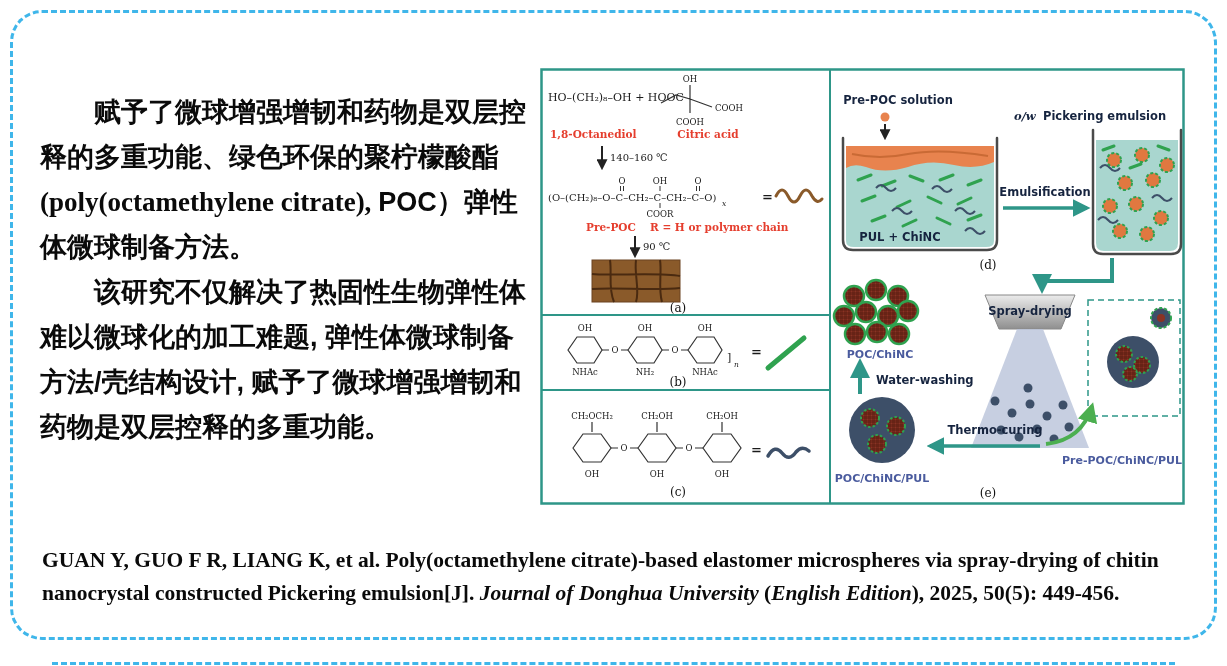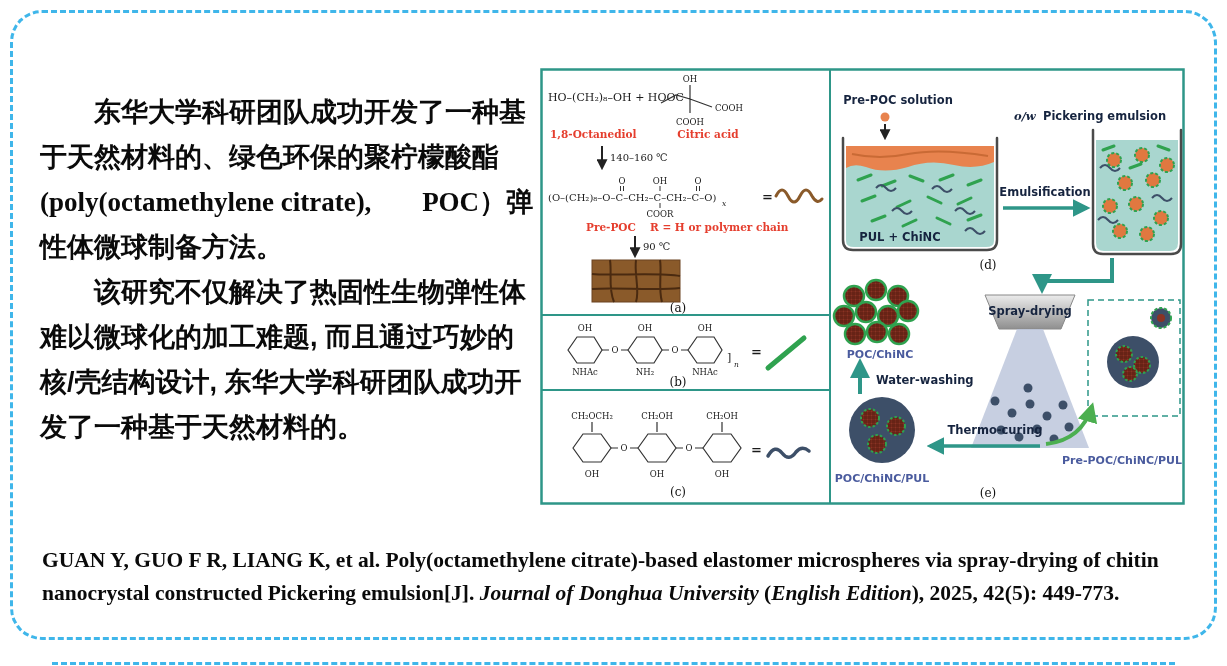--- a/index.html
+++ b/index.html
@@ -14,21 +14,21 @@
   .bottom-line{
     position:absolute;left:52px;right:52px;bottom:1px;height:0;
     border-top:3px dashed #3fb6ea;
   }
   .intro{
     position:absolute;left:40px;top:90px;width:496px;
     font-size:27px;line-height:45px;font-weight:bold;color:#0a0a0a;
   }
   .intro p{margin:0;text-indent:2em;}
   .latin{font-family:"Liberation Serif","DejaVu Serif",serif;font-weight:bold;}
-  .latin-bold{font-family:Liberation Serif, serif;font-weight:bold;margin-left:44px;}
+  .latin-bold{font-family:Liberation Sans, sans-serif;font-weight:bold;}
   .figure{position:absolute;left:540px;top:68px;width:645px;height:437px;}
   .citation{
     position:absolute;left:42px;top:544px;width:1150px;
     font-family:"Liberation Serif","DejaVu Serif",serif;font-weight:bold;
     font-size:21.5px;line-height:33px;color:#0a0a0a;
   }
   .citation p{margin:0;}
   .it{font-style:italic;text-align:center;}
   
   text{fill:#1a1a1a;}
@@ -45,22 +45,22 @@
 </style>
 </head>
 <body>
 
 <div class="page">
 
   <div class="border-frame"></div>
   <div class="bottom-line"></div>
 
   <div class="intro">
-    <p><span>东华大学科研团队成功开发了一种基于天然材料的、绿色环保的聚柠檬酸酯</span><span class="latin">(poly(octamethylene citrate), </span><span class="latin-bold">POC</span><span>）弹性体微球制备方法。</span></p>
-    <p>该研究不仅解决了热固性生物弹性体难以微球化的加工难题, 而且通过巧妙的核/壳结构设计, 东华大学科研团队成功开发了一种基于天然材料的。</p>
+    <p><span>赋予了微球增强增韧和药物是双层控释的多重功能、绿色环保的聚柠檬酸酯</span><span class="latin">(poly(octamethylene citrate), </span><span class="latin-bold">POC</span><span>）弹性体微球制备方法。</span></p>
+    <p>该研究不仅解决了热固性生物弹性体难以微球化的加工难题, 弹性体微球制备方法/壳结构设计, 赋予了微球增强增韧和药物是双层控释的多重功能。</p>
   </div>
 
   <div class="figure">
     <svg width="645" height="437" viewBox="0 0 645 437" xmlns="http://www.w3.org/2000/svg">
       <defs>
         <marker id="ah-black" viewBox="0 0 10 10" refX="8" refY="5" markerWidth="5.5" markerHeight="5.5" orient="auto">
             <path d="M0,0L10,5L0,10Z" fill="#222"></path>
           </marker>
         <marker id="ah-teal" viewBox="0 0 10 10" refX="8" refY="5" markerWidth="5" markerHeight="5" orient="auto">
             <path d="M0,0L10,5L0,10Z" fill="#2e9688"></path>
@@ -293,16 +293,16 @@
           <circle cx="621" cy="250" r="4" fill="#8a3324"></circle>
         </g>
         <path d="M506,376 Q542,372 552,338" stroke="#4caf50" stroke-width="4" fill="none" marker-end="url(#ah-green)"></path>
 
         <text class="tag" x="448" y="429" text-anchor="middle">(e)</text>
       </g>
     </svg>
   </div>
 
   <div class="citation">
-    <p><span>GUAN Y, GUO F R, LIANG K, et al. Poly(octamethylene citrate)-based elastomer microspheres via spray-drying of chitin nanocrystal constructed Pickering emulsion[J]. </span><span class="it">Journal of Donghua University</span><span> (</span><span class="it">English Edition</span><span>), 2025, 42(5): 449-773.</span></p>
+    <p><span>GUAN Y, GUO F R, LIANG K, et al. Poly(octamethylene citrate)-based elastomer microspheres via spray-drying of chitin nanocrystal constructed Pickering emulsion[J]. </span><span class="it">Journal of Donghua University</span><span> (</span><span class="it">English Edition</span><span>), 2025, 50(5): 449-456.</span></p>
   </div>
 
 </div>
 
 </body></html>

